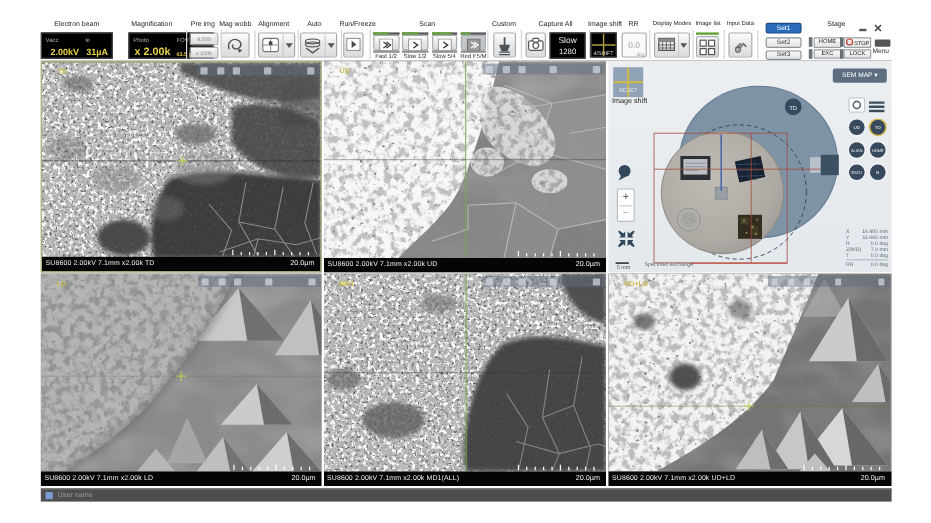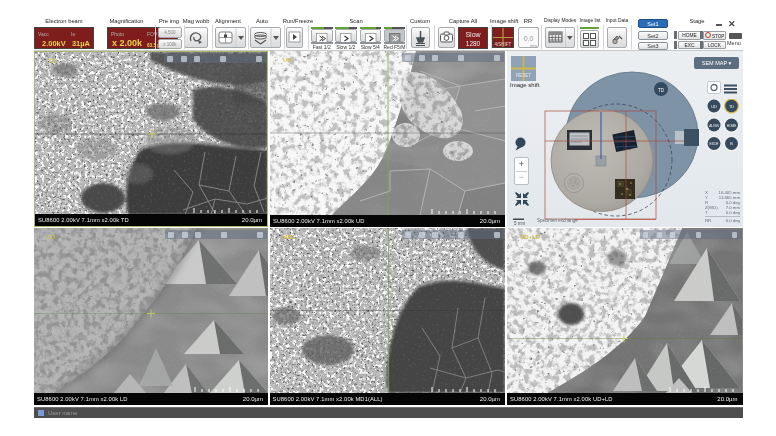--- a/index.html
+++ b/index.html
@@ -1,20 +1,20 @@
 <!DOCTYPE html>
 <html><head><meta charset="utf-8">
 <style>
 html,body{margin:0;padding:0;background:#fff;width:776px;height:436px;overflow:hidden;}
 body{font-family:"Liberation Sans",sans-serif;}
 .abs{position:absolute;}
 #app{position:relative;width:776px;height:436px;background:#fff;}
 .glabel{position:absolute;top:18px;height:8px;font-size:5.8px;color:#222;text-align:center;white-space:nowrap;}
 .btn{position:absolute;top:27px;height:21px;background:linear-gradient(#fdfdfd,#e9e9e9 45%,#dcdcdc);border:1px solid #a6abb0;border-radius:2px;box-sizing:border-box;}
-.blackpanel{position:absolute;top:27px;height:22px;background:#7f1d1d;border:1px solid #444;box-sizing:border-box;color:#e8d44a;}
+.blackpanel{position:absolute;top:27px;height:22px;background:#000000;border:1px solid #444;box-sizing:border-box;color:#e8d44a;}
 .tinygray{position:absolute;font-size:5px;color:#b0b0a8;}
 .yel{position:absolute;color:#e8d44a;font-weight:bold;}
 .sep{position:absolute;top:25px;height:24px;width:1px;background:#d4d4d4;}
 .cell{position:absolute;overflow:hidden;background:#888;}
 .cap{position:absolute;left:0;right:0;bottom:0;height:12px;background:#050505;color:#f2f2f2;font-size:5.8px;line-height:12px;padding-left:3px;box-sizing:border-box;letter-spacing:0.1px;}
 .capum{position:absolute;right:5px;bottom:0;height:12px;color:#f2f2f2;font-size:6px;line-height:12px;letter-spacing:0;}
 .ovl{position:absolute;top:2px;right:1px;height:9px;width:102px;background:rgba(96,110,128,.5);}
 .ovl i{position:absolute;top:2px;width:5.5px;height:5.5px;background:rgba(212,218,226,.7);border-radius:1px;}
 .ylab{position:absolute;left:13px;top:6px;color:#cdbf4e;font-size:6px;font-weight:bold;}
 .scanlab{position:absolute;top:44px;font-size:5px;color:#333;text-align:center;white-space:nowrap;}

